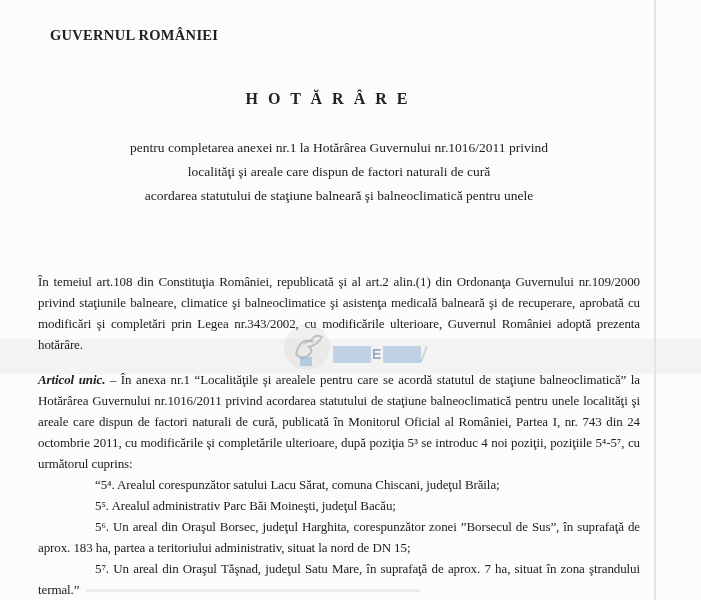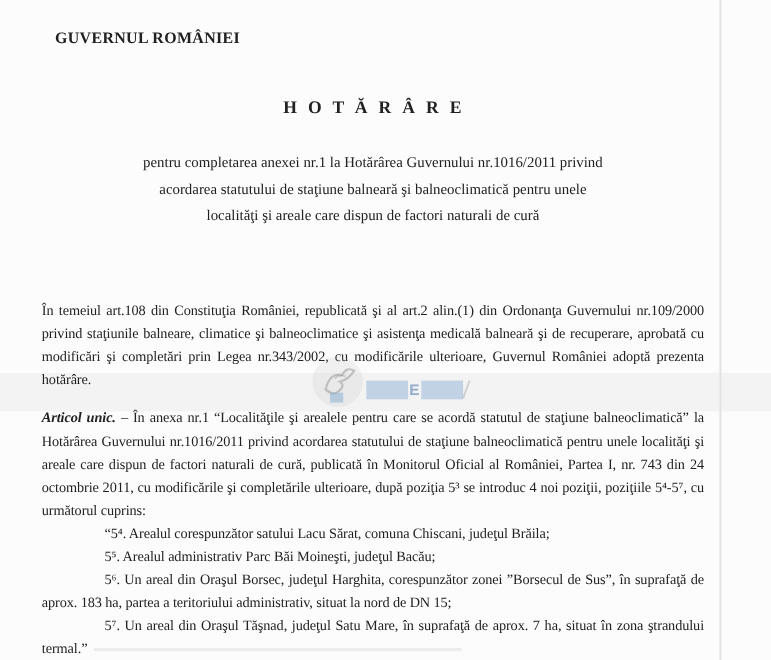--- a/index.html
+++ b/index.html
@@ -57,21 +57,21 @@
     background: rgba(150,150,150,0.35); transform: skewX(-20deg);
   }
 
   
   .issuer {
     position: absolute; left: 50px; top: 27px;
     font-size: 14.5px; font-weight: bold; letter-spacing: 0.3px;
     z-index: 1;
   }
   .title {
-    position: absolute; left: 39px; top: 90px; width: 602px;
+    position: absolute; left: 27px; top: 90px; width: 602px;
     text-align: center; font-size: 16px; font-weight: bold;
     letter-spacing: 3px; z-index: 1;
   }
   .subtitle {
     position: absolute; left: 38px; top: 136px; width: 602px;
     text-align: center; font-size: 13.5px; font-weight: normal;
     line-height: 24px; z-index: 1;
   }
   .bodytext {
     position: absolute; left: 38px; top: 224px; width: 602px;
@@ -107,22 +107,22 @@
     <div class="wm-box wm-box2"></div>
     <div class="wm-slash"></div>
   </div>
 
   <div class="issuer">GUVERNUL ROMÂNIEI</div>
 
   <div class="title">H O T Ă R Â R E</div>
 
   <div class="subtitle">
     <div>pentru completarea anexei nr.1 la Hotărârea Guvernului nr.1016/2011 privind</div>
+    <div>localităţi şi areale care dispun de factori naturali de cură</div>
     <div>acordarea statutului de staţiune balneară şi balneoclimatică pentru unele</div>
-    <div>localităţi şi areale care dispun de factori naturali de cură</div>
   </div>
 
   <div class="bodytext">
     <p class="preamble">În temeiul art.108 din Constituţia României, republicată şi al art.2 alin.(1) din Ordonanţa Guvernului nr.109/2000 privind staţiunile balneare, climatice şi balneoclimatice şi asistenţa medicală balneară şi de recuperare, aprobată cu modificări şi completări prin Legea nr.343/2002, cu modificările ulterioare, Guvernul României adoptă prezenta hotărâre.</p>
     <p class="article"><span class="lead">Articol unic.</span><span> – În anexa nr.1 “Localităţile şi arealele pentru care se acordă statutul de staţiune balneoclimatică” la Hotărârea Guvernului nr.1016/2011 privind acordarea statutului de staţiune balneoclimatică pentru unele localităţi şi areale care dispun de factori naturali de cură, publicată în Monitorul Oficial al României, Partea I, nr. 743 din 24 octombrie 2011, cu modificările şi completările ulterioare, după poziţia 5³ se introduc 4 noi poziţii, poziţiile 5⁴-5⁷, cu următorul cuprins:</span></p>
     <p class="pos">“5⁴. Arealul corespunzător satului Lacu Sărat, comuna Chiscani, judeţul Brăila;</p>
     <p class="pos">5⁵. Arealul administrativ Parc Băi Moineşti, judeţul Bacău;</p>
     <p class="pos">5⁶. Un areal din Oraşul Borsec, judeţul Harghita, corespunzător zonei ”Borsecul de Sus”, în suprafaţă de aprox. 183 ha, partea a teritoriului administrativ, situat la nord de DN 15;</p>
     <p class="pos">5⁷. Un areal din Oraşul Tăşnad, judeţul Satu Mare, în suprafaţă de aprox. 7 ha, situat în zona ştrandului termal.”</p>
   </div>

